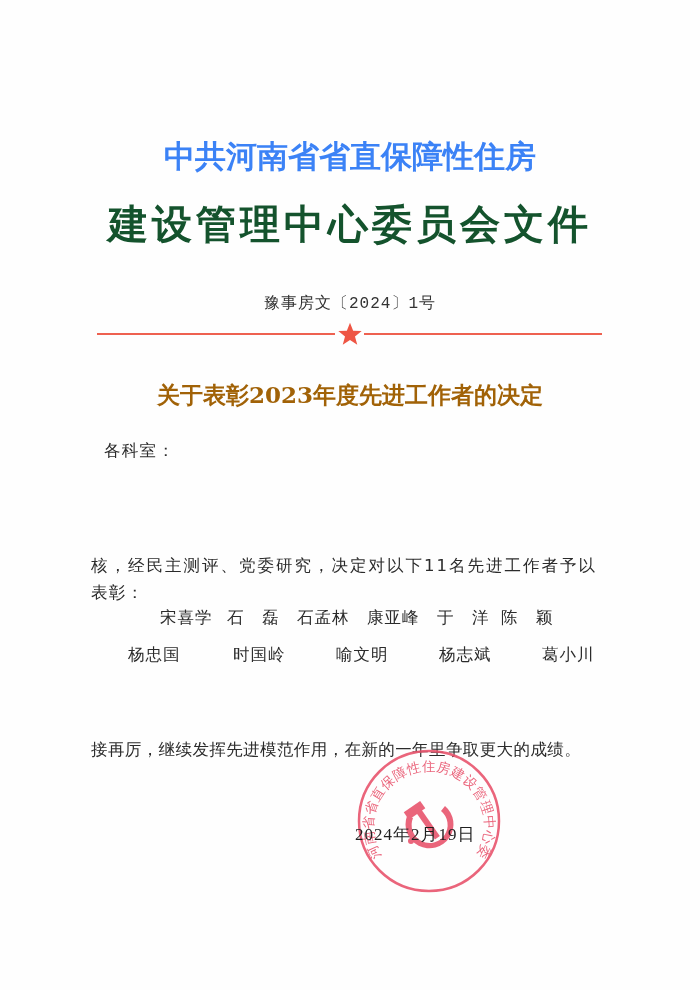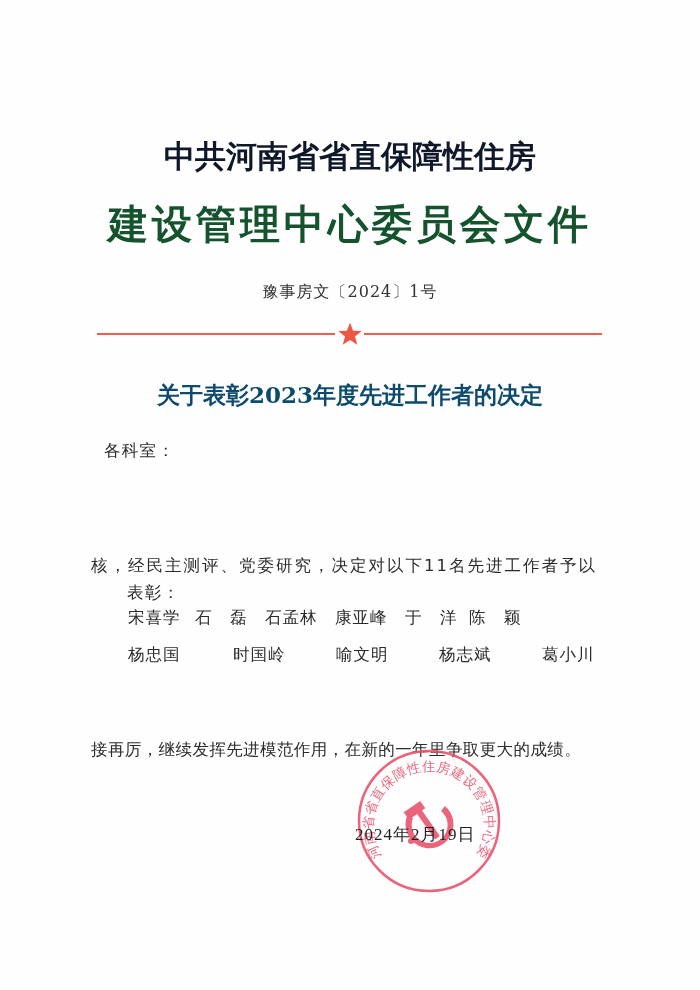--- a/index.html
+++ b/index.html
@@ -37,28 +37,29 @@
       line-height: 40px;
     }
     .hdr-line2 {
       top: 196px;
       font-size: 40px;
       letter-spacing: 4px;
       line-height: 56px;
     }
     .doc-number {
       position: absolute;
-      top: 282px;
+      top: 293px;
       left: 0;
       width: 700px;
       text-align: center;
       font-size: 16px;
       letter-spacing: 1px;
       color: #333;
       white-space: nowrap;
+      font-family: Liberation Mono, monospace;
     }
     .divider {
       position: absolute;
       top: 333px;
       height: 2px;
     }
     .divider-left { left: 97px; width: 238px; }
     .divider-right { left: 364px; width: 238px; }
     .star {
       position: absolute;
@@ -68,45 +69,45 @@
       height: 26px;
     }
     .title {
       position: absolute;
       top: 380px;
       left: 0;
       width: 700px;
       text-align: center;
       font-size: 23px;
       font-weight: bold;
-      color: #0c4a6e;
+      color: #a16207;
       white-space: nowrap;
     }
     .body-text {
       position: absolute;
       font-family: "DejaVu Sans", "Liberation Sans", sans-serif;
       font-size: 16.5px;
       color: #2b2b2b;
       white-space: nowrap;
       letter-spacing: 1.3px;
     }
     .salutation { left: 91px; top: 440px; margin-left: 13px; }
     .p1-l1 { left: 130px; top: 500px; letter-spacing: 2px; }
     .p1-l2 { left: 91px; top: 555px; letter-spacing: 2px; }
-    .p1-l3 { left: 91px; top: 582px; margin-left: 36px; }
+    .p1-l3 { left: 91px; top: 582px; }
     .names-row {
       position: absolute;
       left: 128px;
       font-family: "DejaVu Sans", "Liberation Sans", sans-serif;
       font-size: 16.5px;
       color: #2b2b2b;
       white-space: nowrap;
       display: flex;
     }
-    .names-row-1 { top: 607px; }
+    .names-row-1 { top: 607px; margin-left: 32px; }
     .names-row-2 { top: 644px; gap: 33px; }
     .name {
       display: inline-block;
       letter-spacing: 1px;
     }
     .p2-l1 { left: 128px; top: 680px; letter-spacing: 1.6px; }
     .p2-l2 { left: 91px; top: 719px; letter-spacing: 0.4px; margin-top: 20px; }
     .stamp {
       position: absolute;
       left: 356px;
@@ -124,21 +125,21 @@
       white-space: nowrap;
       letter-spacing: 1px;
       font-family: Liberation Serif, serif;
     }
   </style>
 </head>
 <body>
 
 <div class="page">
 
-  <div class="hdr hdr-line1" style="color:#0f172a;">中共河南省省直保障性住房</div>
+  <div class="hdr hdr-line1" style="color:#3b82f6;">中共河南省省直保障性住房</div>
   <div class="hdr hdr-line2" style="color:#14532d;">建设管理中心委员会文件</div>
 
   <div class="doc-number">豫事房文〔2024〕1号</div>
 
   <div class="divider divider-left" style="background:#ee6150;"></div>
   <svg class="star" viewBox="0 0 24 24">
     <polygon points="12,1.5 14.9,8.9 22.8,9.3 16.6,14.3 18.7,22 12,17.6 5.3,22 7.4,14.3 1.2,9.3 9.1,8.9" fill="#ee5544"></polygon>
   </svg>
   <div class="divider divider-right" style="background:#ee6150;"></div>
 

